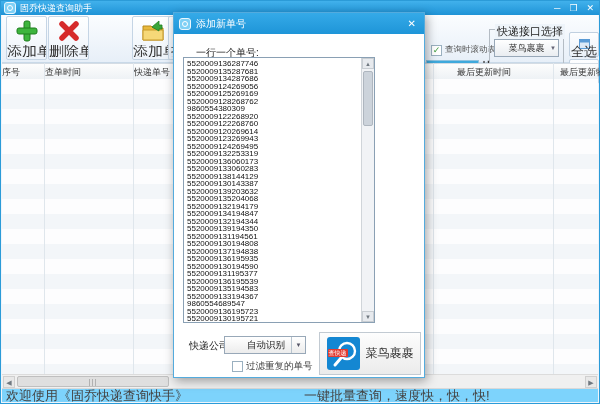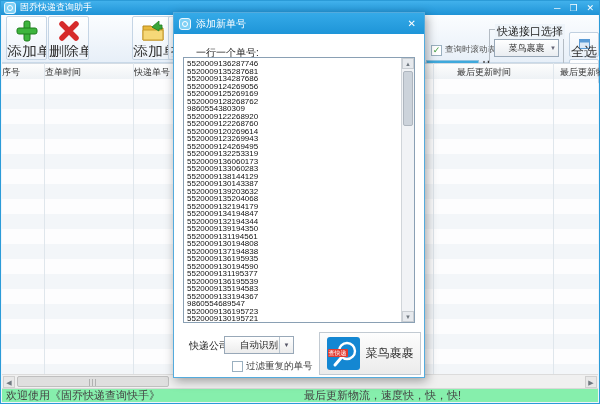--- a/index.html
+++ b/index.html
@@ -2,21 +2,21 @@
 <html><head>
 <meta charset="utf-8">
 <style>
   html,body{margin:0;padding:0;}
   body{width:600px;height:404px;position:relative;font-family:"Liberation Sans","DejaVu Sans",sans-serif;background:#fff;overflow:hidden;}
   .window{position:absolute;inset:0;border:1px solid #2b9bd8;background:#eef4fa;box-sizing:border-box;}
   
   .titlebar{position:absolute;top:0;left:0;right:0;height:14px;background:linear-gradient(#41b1ec,#1f93d6);color:#fff;display:flex;align-items:center;padding-left:3px;}
   .titlebar .appicon{width:10px;height:10px;border-radius:3px;background:#7fd0f5;border:1px solid #e8f7ff;margin-right:4px;position:relative;}
   .titlebar .appicon::after{content:"";position:absolute;left:2px;top:2px;width:4px;height:4px;border:1px solid #fff;border-radius:50%;}
-  .titlebar .title{font-size:9px;line-height:14px;font-family:Liberation Mono, monospace;}
+  .titlebar .title{font-size:9px;line-height:14px;}
   .wincontrols{position:absolute;right:5px;top:0;height:14px;display:flex;gap:9px;font-size:9px;line-height:14px;color:#fff;}
   .wincontrols span{cursor:pointer;}
   
   .toolbar{position:absolute;top:14px;left:1px;right:1px;height:47px;background:linear-gradient(#fbfdff,#e7eff8);border-bottom:1px solid #c9d9e8;}
   .tbtn{position:absolute;top:1px;width:41px;height:44px;border:1px solid #c5d5e5;border-radius:2px;background:linear-gradient(#feffff,#edf3fa);text-align:center;box-sizing:border-box;}
   .tbtn .ticon{display:block;height:26px;padding-top:2px;}
   .tbtn .tlabel{display:block;font-size:15px;color:#333;line-height:12px;white-space:nowrap;overflow:hidden;}
   .tbtn.partial .tlabel{text-align:left;padding-left:2px;}
   
   .chkrow{position:absolute;left:429px;top:29px;display:flex;align-items:center;font-size:8.5px;color:#555;}
@@ -33,38 +33,38 @@
   
   .thead{position:absolute;top:62px;left:1px;right:1px;height:16px;background:linear-gradient(#fdfdfd,#edf1f5);border-top:1px solid #d4dce4;border-bottom:1px solid #ccd4dc;font-size:9px;color:#333;}
   .thcell{position:absolute;top:0;line-height:16px;white-space:nowrap;}
   .tbody{position:absolute;top:78px;left:1px;right:1px;bottom:28px;background:repeating-linear-gradient(to bottom,#fdfdfe 0 15px,#f3f6f9 15px 30px);}
   .vline{position:absolute;top:62px;bottom:28px;width:1px;background:#dfe6ec;}
   
   .hscroll{position:absolute;left:1px;right:1px;bottom:14px;height:14px;background:#f0f0f0;border-top:1px solid #dcdcdc;}
   .hs-arrow{position:absolute;top:1px;width:12px;height:12px;background:#e8e8e8;border:1px solid #cfcfcf;font-size:7px;line-height:11px;text-align:center;color:#707880;box-sizing:border-box;}
   .hs-thumb{position:absolute;left:15px;top:1px;width:152px;height:11px;background:#dfdfdf;border:1px solid #bfbfbf;border-radius:2px;box-sizing:border-box;text-align:center;font-size:7px;line-height:10px;color:#909090;letter-spacing:1px;}
   
-  .statusbar{position:absolute;left:1px;right:1px;bottom:1px;height:13px;background:#86efac;border-top:1px solid #d9d9d9;font-size:11px;color:#444;}
+  .statusbar{position:absolute;left:1px;right:1px;bottom:1px;height:13px;background:#7dd3fc;border-top:1px solid #d9d9d9;font-size:13px;color:#444;}
   .status-left{position:absolute;left:4px;top:0;line-height:13px;}
   .status-right{position:absolute;left:302px;top:0;line-height:13px;}
   
   .dialog{position:absolute;left:173px;top:12px;width:252px;height:366px;background:#fff;border:1px solid #54abdd;box-shadow:2px 3px 10px rgba(0,0,0,.35);box-sizing:border-box;z-index:10;}
   .dlg-header{position:absolute;top:0;left:0;right:0;height:21px;background:linear-gradient(#35aae8,#1e95d8);display:flex;align-items:center;padding-left:5px;}
   .dlg-icon{width:12px;height:12px;border-radius:3px;background:#7fd0f5;border:1px solid #eaf8ff;position:relative;margin-right:5px;box-sizing:border-box;}
   .dlg-icon::after{content:"";position:absolute;left:2px;top:2px;width:4px;height:4px;border:1px solid #fff;border-radius:50%;}
   .dlg-title{font-size:10px;color:#fff;}
   .dlg-close{position:absolute;right:8px;top:0;line-height:21px;color:#fff;font-size:10px;cursor:pointer;}
   .dlg-hint{position:absolute;left:22px;top:33px;font-size:10px;color:#222;}
-  .numbox{position:absolute;left:9px;top:44px;width:232px;height:266px;border:1px solid #8aa0b4;background:#fff;box-sizing:border-box;overflow:hidden;}
+  .numbox{position:absolute;left:9px;top:44px;width:192px;height:266px;border:1px solid #8aa0b4;background:#fff;box-sizing:border-box;overflow:hidden;}
   .numbox pre{margin:0;padding:2px 0 0 3px;font-family:"Liberation Sans","DejaVu Sans",sans-serif;font-size:8px;line-height:7.5px;color:#111;}
   .vscroll{position:absolute;right:0;top:0;bottom:0;width:13px;background:#f1f3f6;border-left:1px solid #d0d5da;box-sizing:border-box;}
   .vs-arrow{position:absolute;left:0;right:0;height:11px;background:#e7eaee;border:1px solid #c8cdd2;font-size:6px;text-align:center;line-height:10px;color:#707880;box-sizing:border-box;}
   .vs-thumb{position:absolute;left:1px;right:1px;top:13px;height:55px;background:#ccd3db;border:1px solid #aeb6bf;border-radius:2px;box-sizing:border-box;}
   .company-row{position:absolute;left:15px;top:326px;font-size:10px;color:#222;}
-  .company-dd{position:absolute;left:50px;top:323px;width:70px;height:18px;border:1px solid #98a8b8;background:linear-gradient(#fff,#ececec);font-size:9.5px;line-height:16px;color:#222;padding-left:15px;box-sizing:border-box;}
+  .company-dd{position:absolute;left:50px;top:323px;width:82px;height:18px;border:1px solid #98a8b8;background:linear-gradient(#fff,#ececec);font-size:9.5px;line-height:16px;color:#222;padding-left:22px;box-sizing:border-box;}
   .company-dd .arrow{position:absolute;right:0;top:0;width:13px;height:16px;border-left:1px solid #b8c4ce;text-align:center;font-size:6px;line-height:16px;color:#556;}
   .filter-row{position:absolute;left:58px;top:347px;display:flex;align-items:center;font-size:9.5px;color:#444;}
   .filter-row .chk{color:transparent;}
   .confirm-btn{position:absolute;left:145px;top:319px;width:102px;height:43px;border:1px solid #c2cad2;background:linear-gradient(#fdfdfd,#ebebeb);display:flex;align-items:center;justify-content:center;gap:6px;box-sizing:border-box;cursor:pointer;}
   .logo{width:33px;height:33px;background:#1487d2;border-radius:3px;position:relative;flex:0 0 auto;}
   .logo .tag{position:absolute;left:1px;top:12px;background:#e23b30;color:#fff;font-size:6px;line-height:8px;padding:0 1px;border-radius:1px;white-space:nowrap;}
   .confirm-label{font-size:12px;color:#333;}
   .mono{white-space:pre;}
 </style>
 </head>
@@ -176,21 +176,21 @@
   <div class="vline" style="left:552px;"></div>
 
   <div class="hscroll">
     <div class="hs-arrow" style="left:1px;">◀</div>
     <div class="hs-thumb">|||</div>
     <div class="hs-arrow" style="right:1px;">▶</div>
   </div>
 
   <div class="statusbar">
     <span class="status-left">欢迎使用《固乔快递查询快手》</span>
-    <span class="status-right">最后更新物流，速度快，快，快!</span>
+    <span class="status-right">一键批量查询，速度快，快，快!</span>
   </div>
 </div>
 
 <div class="dialog">
   <div class="dlg-header">
     <span class="dlg-icon"></span>
     <span class="dlg-title">添加新单号</span>
     <span class="dlg-close">✕</span>
   </div>
   <div class="dlg-hint">一行一个单号:</div>

